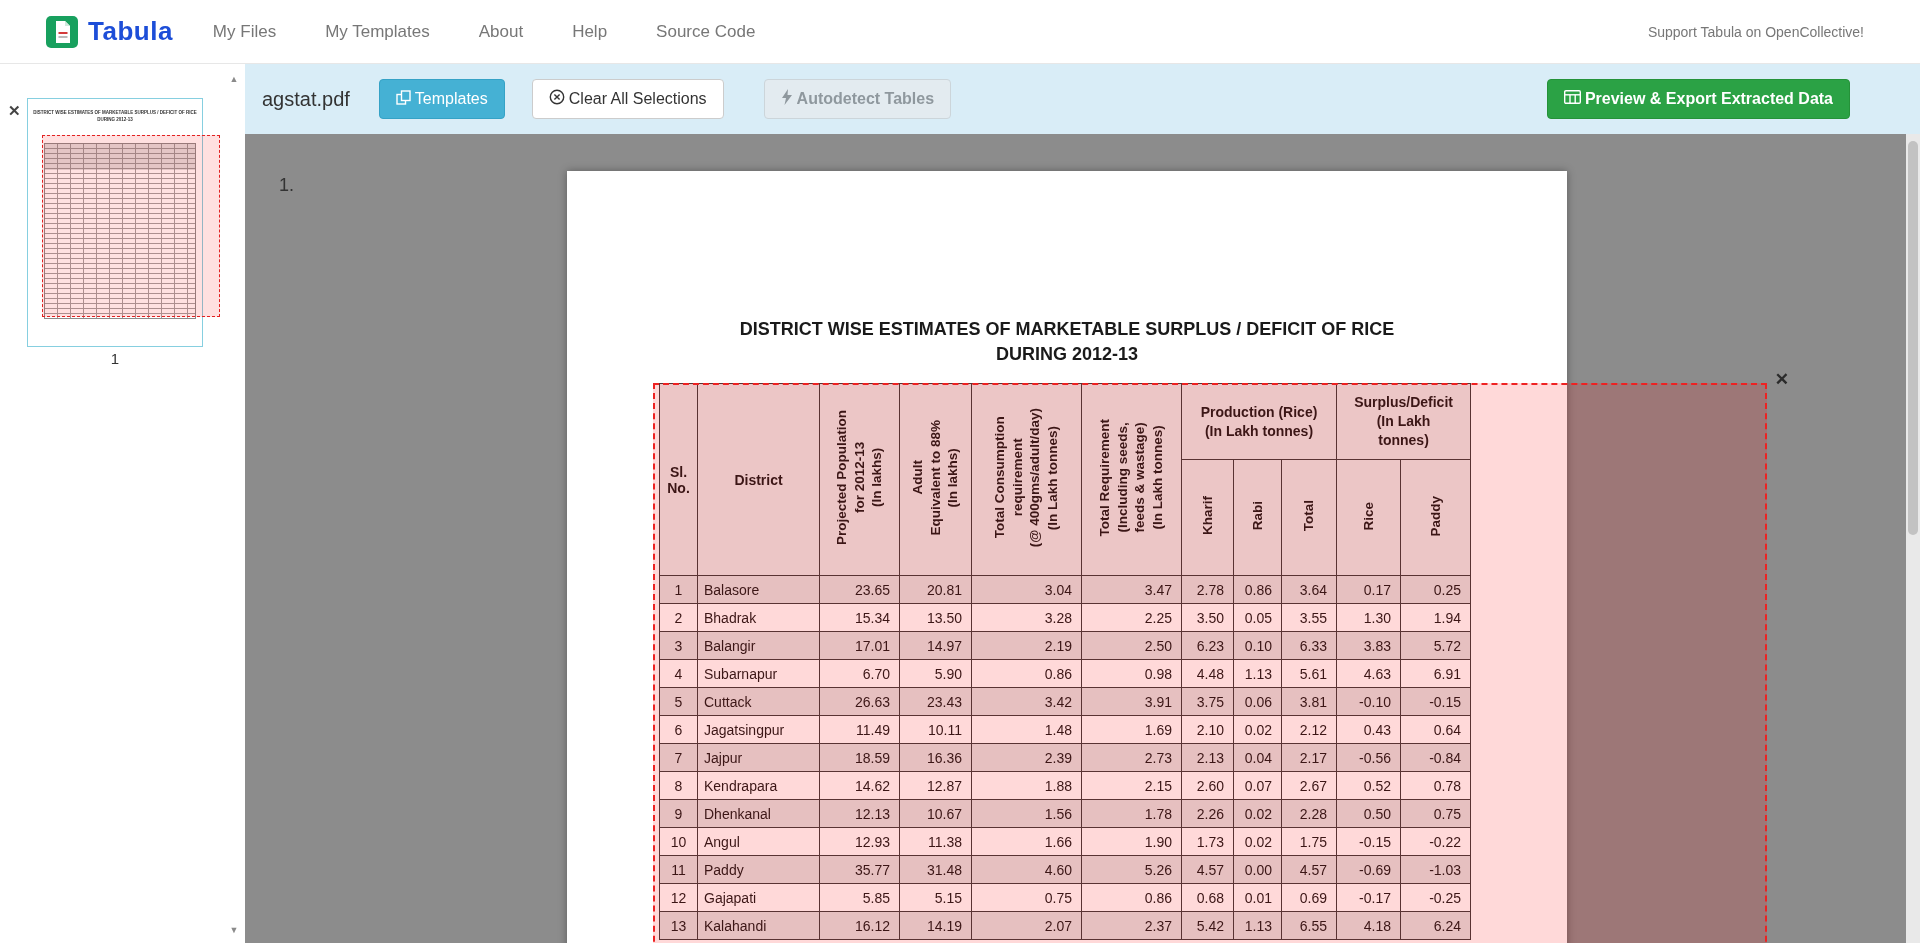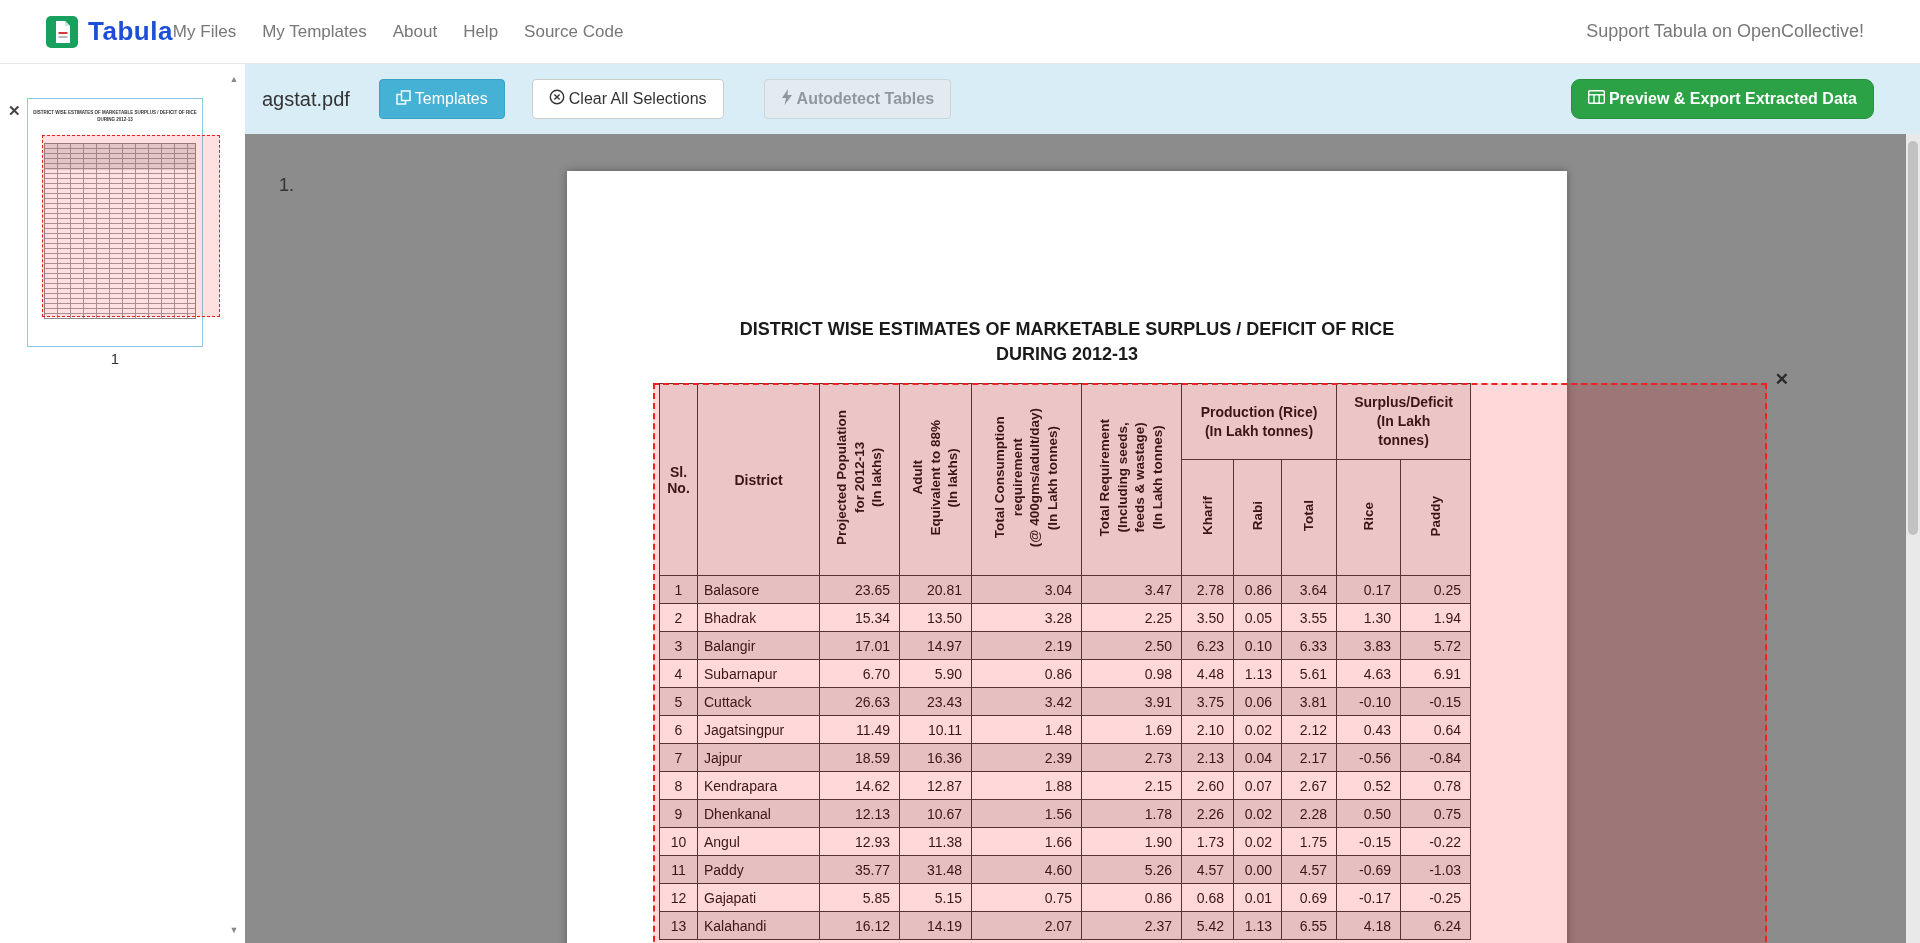--- a/index.html
+++ b/index.html
@@ -3,23 +3,23 @@
 <meta charset="utf-8">
 <style>
   * { box-sizing: border-box; margin: 0; padding: 0; }
   html,body { width:1920px; height:943px; overflow:hidden; font-family:"Liberation Sans", sans-serif; background:#fff; }
 
   
   .navbar { position:absolute; left:0; top:0; width:1920px; height:64px; background:#fff;
             border-bottom:1px solid #e7e7e7; display:flex; align-items:center; padding-left:46px; z-index:20; }
   .logo { width:32px; height:32px; flex:0 0 auto; cursor:pointer; }
   .brand { font-size:26px; font-weight:bold; color:#1d4ed8; margin-left:10px; letter-spacing:0.5px; }
-  .nav-links { display:flex; gap:26px; }
+  .nav-links { display:flex; gap:49px; margin-left:40px; }
   .nav-links a { font-size:17px; color:#777; text-decoration:none; cursor:pointer; }
-  .support { margin-left:auto; margin-right:56px; font-size:18px; color:#777; text-decoration:none; cursor:pointer; }
+  .support { margin-left:auto; margin-right:56px; font-size:14px; color:#777; text-decoration:none; cursor:pointer; }
 
   
   .sidebar { position:absolute; left:0; top:64px; width:245px; bottom:0; background:#fff; z-index:10; }
   .scroll-arrow { position:absolute; left:226px; width:16px; text-align:center; font-size:9px; color:#8a8a8a; cursor:pointer; }
   .scroll-up { top:10px; }
   .scroll-down { bottom:8px; }
   .thumb-close { position:absolute; left:8px; top:38px; font-size:15px; color:#444; font-weight:bold; cursor:pointer; }
   .thumbnail { position:absolute; left:27px; top:34px; width:176px; height:249px; background:#fff;
                border:1px solid #86cfe0; cursor:pointer; }
   .mini-title { position:absolute; top:11px; left:4px; right:4px; text-align:center; font-weight:bold; color:#333; }
@@ -35,21 +35,21 @@
 
   
   .toolbar { position:absolute; left:245px; top:64px; right:0; height:70px; background:#d9edf7;
              display:flex; align-items:center; padding-left:17px; z-index:15; }
   .filename { font-size:20px; color:#333; margin-right:29px; }
   .btn { height:40px; display:inline-flex; align-items:center; gap:4px; padding:0 16px;
          border-radius:4px; font-size:16px; cursor:pointer; border:1px solid transparent; white-space:nowrap; }
   .btn-templates { background:#45b1d4; border-color:#35a2c6; color:#fff; margin-right:27px; }
   .btn-clear { background:#fff; border-color:#cccccc; color:#333; }
   .btn-autodetect { background:#e3ebf0; border-color:#ccd5da; color:#8f989e; margin-left:40px; cursor:default;font-weight:bold; }
-  .btn-export { background:#2ba245; border-color:#259239; color:#fff; font-weight:bold; margin-left:auto; margin-right:46px;border-radius:9px; }
+  .btn-export { background:#2ba245; border-color:#259239; color:#fff; font-weight:bold; margin-left:auto; margin-right:70px; }
   .btn svg { flex:0 0 auto; }
 
   
   .main { position:absolute; left:245px; top:134px; right:0; bottom:0; background:#8c8c8c; overflow:hidden; }
   .page-label { position:absolute; left:34px; top:41px; font-size:18px; color:#333; }
   .pdf-page { position:absolute; left:322px; top:37px; width:1000px; height:1180px; background:#fff;
               box-shadow:0 0 8px rgba(0,0,0,0.35); }
   .doc-title { position:absolute; top:146px; left:0; right:0; text-align:center; font-size:18px; font-weight:bold;
                color:#1a1a1a; line-height:25px; }
 

